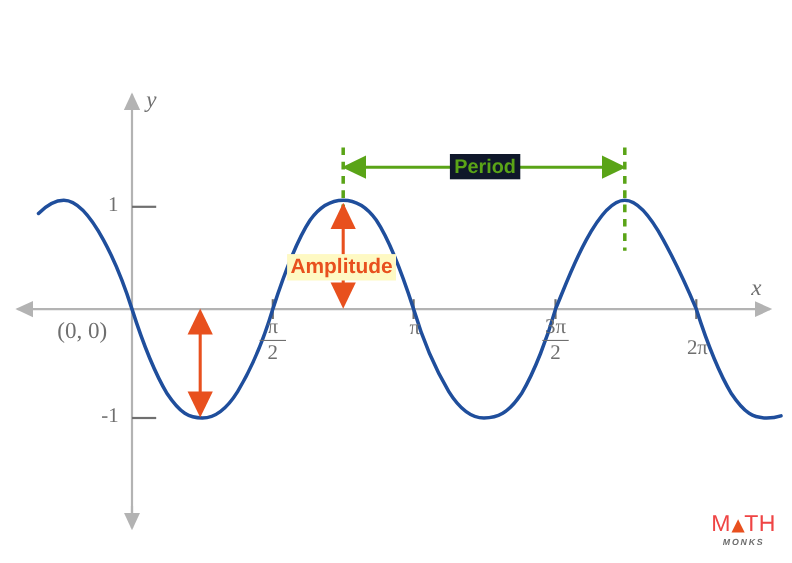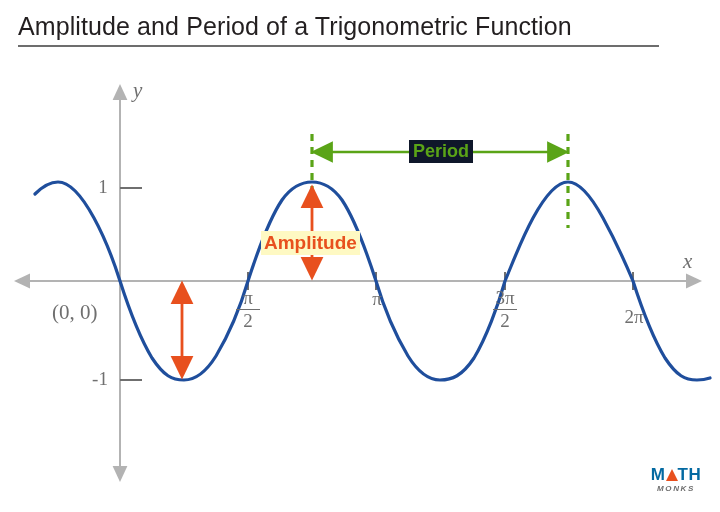--- a/index.html
+++ b/index.html
@@ -81,21 +81,21 @@
     height: 1.5px;
     background: #6f6f6f;
     margin: 1px auto 1px auto;
     width: 24px;
   }
   .frac .den { display: block; }
 
   #origin-label {
     position: absolute;
     left: 52px;
-    top: 300px;
+    top: 288px;
     color: #6f6f6f;
     font-family: "Liberation Serif", serif;
     font-size: 21px;
   }
 
   #amplitude-label {
     position: absolute;
     left: 261px;
     top: 231px;
     color: #e8501e;
@@ -122,24 +122,24 @@
   #logo {
     position: absolute;
     left: 645px;
     top: 466px;
     width: 62px;
     text-align: center;
     line-height: 1;
   }
   #logo-math {
     font-family: "Liberation Sans", sans-serif;
-    font-weight: 700;
-    font-size: 17px;
+    font-weight: 400;
+    font-size: 21px;
     letter-spacing: 0.5px;
-    color: #0369a1;
+    color: #ef4444;
     position: relative;
     display: inline-block;
   }
   #logo-monks {
     font-family: "Liberation Sans", sans-serif;
     font-weight: 700;
     font-size: 8px;
     letter-spacing: 1.6px;
     color: #6d6d6d;
     margin-top: 2px;
@@ -154,24 +154,20 @@
     border-bottom: 12px solid #e8501e;
     vertical-align: -1px;
     margin: 0 0px;
   }
 </style>
 </head>
 <body>
 
 <div id="page">
 
-  <div id="title-block">
-    <div id="page-title">Amplitude and Period of a Trigonometric Function</div>
-    <div id="title-rule"></div>
-  </div>
 
   <div id="plot">
     <svg width="720" height="512" viewBox="0 0 720 512">
       <defs>
         <marker id="arrGrayR" markerWidth="9" markerHeight="9" refX="7" refY="4.5" orient="auto">
           <path d="M0,0.8 L8,4.5 L0,8.2 z" fill="#b3b3b3"></path>
         </marker>
         <marker id="arrGrayL" markerWidth="9" markerHeight="9" refX="7" refY="4.5" orient="auto">
           <path d="M0,0.8 L8,4.5 L0,8.2 z" fill="#b3b3b3"></path>
         </marker>

